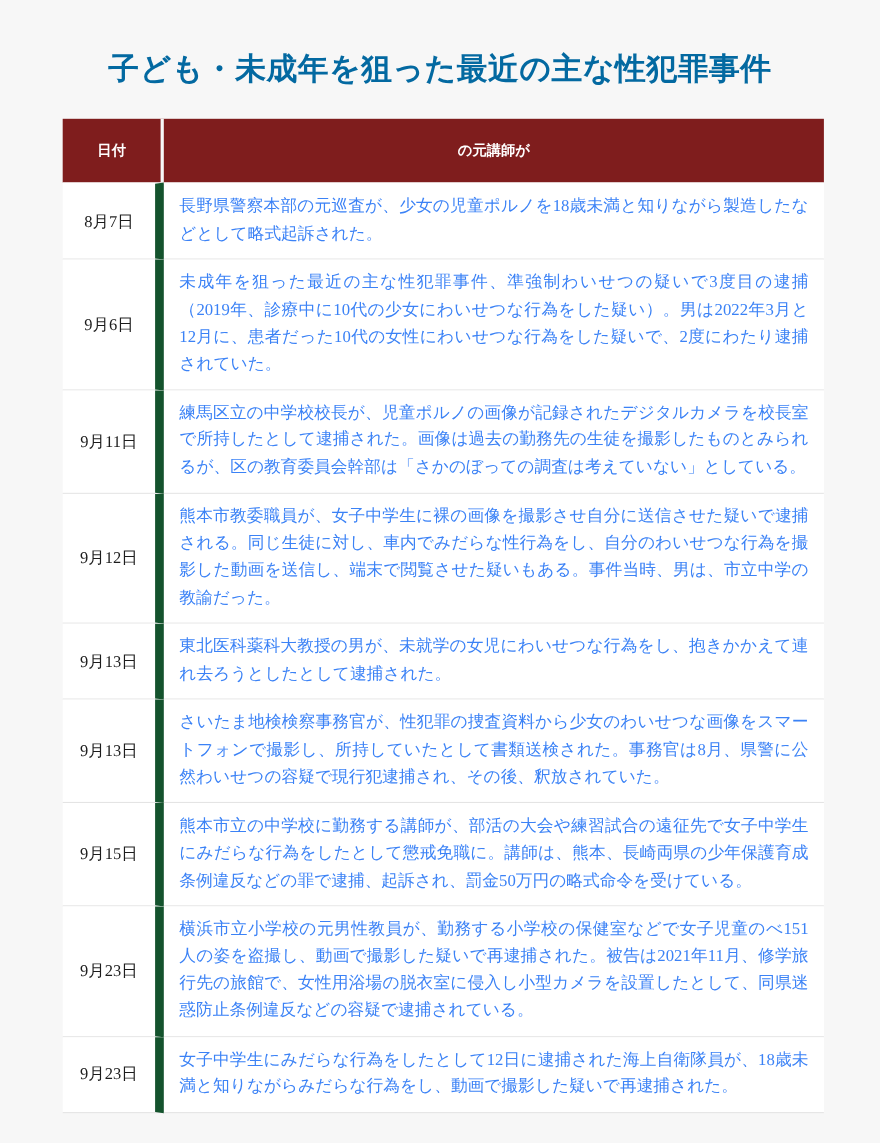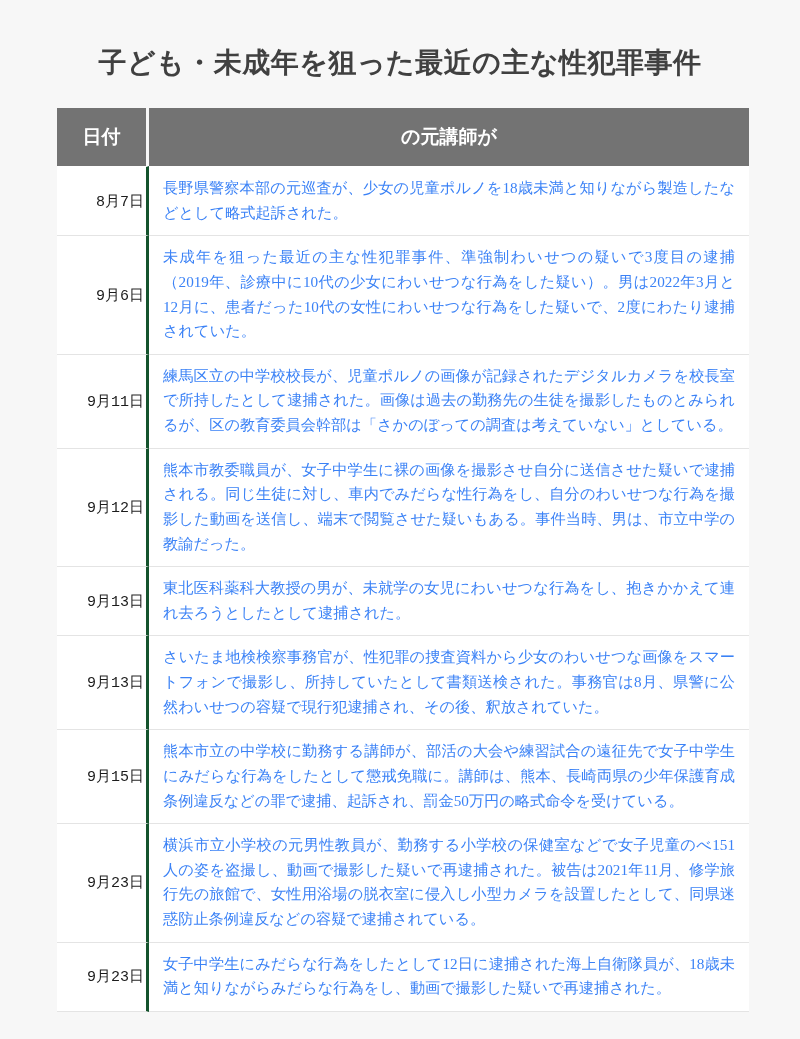--- a/index.html
+++ b/index.html
@@ -19,21 +19,21 @@
     height: 1039px;
     box-sizing: border-box;
     background: #f7f7f7;
     position: relative;
   }
   .page-title {
     font-family: "Liberation Sans", "DejaVu Sans", sans-serif;
     font-weight: bold;
     font-size: 28px;
     line-height: 1.2;
-    color: #404040;
+    color: #0369a1;
     text-align: center;
     letter-spacing: 0.5px;
     padding-top: 46px;
     padding-bottom: 0;
     margin: 0;
     white-space: nowrap;
   }
   .table-wrap {
     position: absolute;
     left: 57px;
@@ -43,50 +43,50 @@
   table.incident-table {
     width: 692px;
     border-collapse: separate;
     border-spacing: 0;
     table-layout: fixed;
   }
   table.incident-table col.col-date { width: 92px; }
   table.incident-table col.col-sum  { width: 600px; }
 
   thead th {
-    background: #737373;
+    background: #7f1d1d;
     color: #ffffff;
     font-family: "Liberation Sans", "DejaVu Sans", sans-serif;
     font-weight: bold;
-    font-size: 19px;
+    font-size: 13px;
     height: 58px;
     vertical-align: middle;
     text-align: center;
     padding: 0;
     border: none;
   }
   thead th.th-date {
     border-right: 3px solid #f7f7f7;
   }
 
   tbody td {
     background: #ffffff;
     vertical-align: middle;
     border-bottom: 1px solid #e4e4e4;
     padding: 0;
   }
   tbody tr:first-child td {
     border-top: 1px solid #ffffff;
   }
   tbody td.cell-date {
-    text-align: right;
+    text-align: center;
     font-size: 15px;
-    font-family: Liberation Mono, monospace;
+    font-family: Liberation Serif, serif;
     color: #1c1c1c;
-    border-right: 3px solid #14532d;
+    border-right: 8px solid #14532d;
     padding: 4px 2px;
     white-space: nowrap;
   }
   tbody td.cell-summary {
     text-align: left;
     font-size: 15.2px;
     line-height: 1.62;
     color: #3b82f6;
     font-family: "Liberation Serif", "DejaVu Serif", serif;
     padding: 9px 14px 10px 14px;

